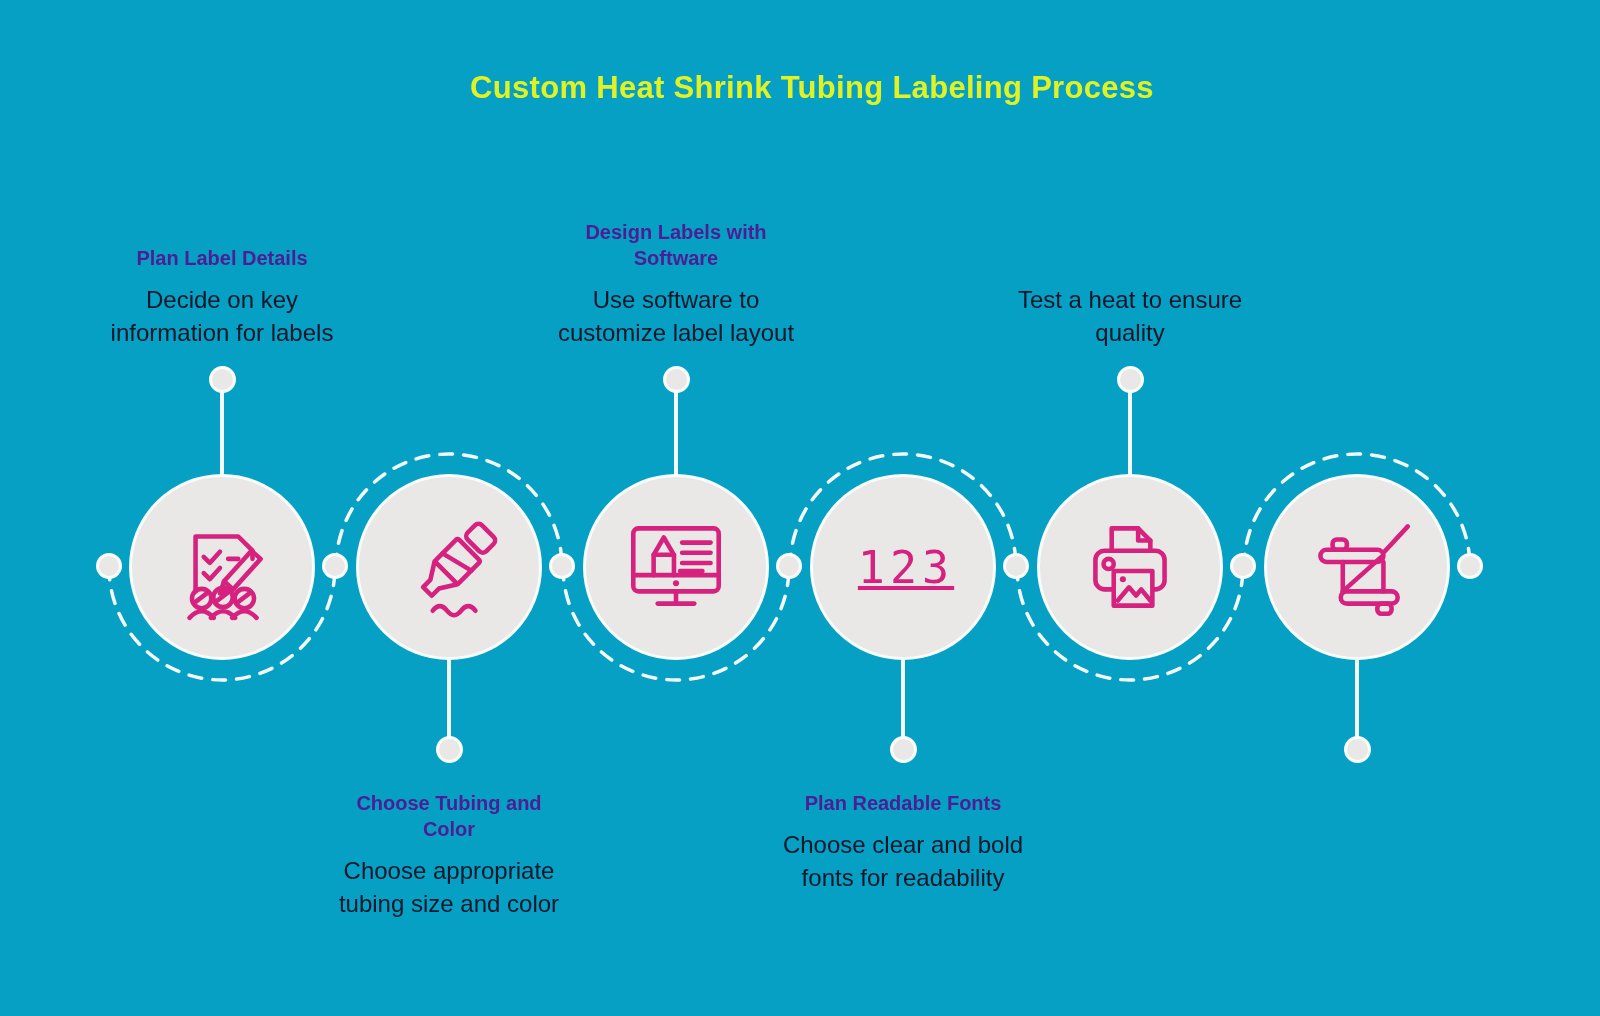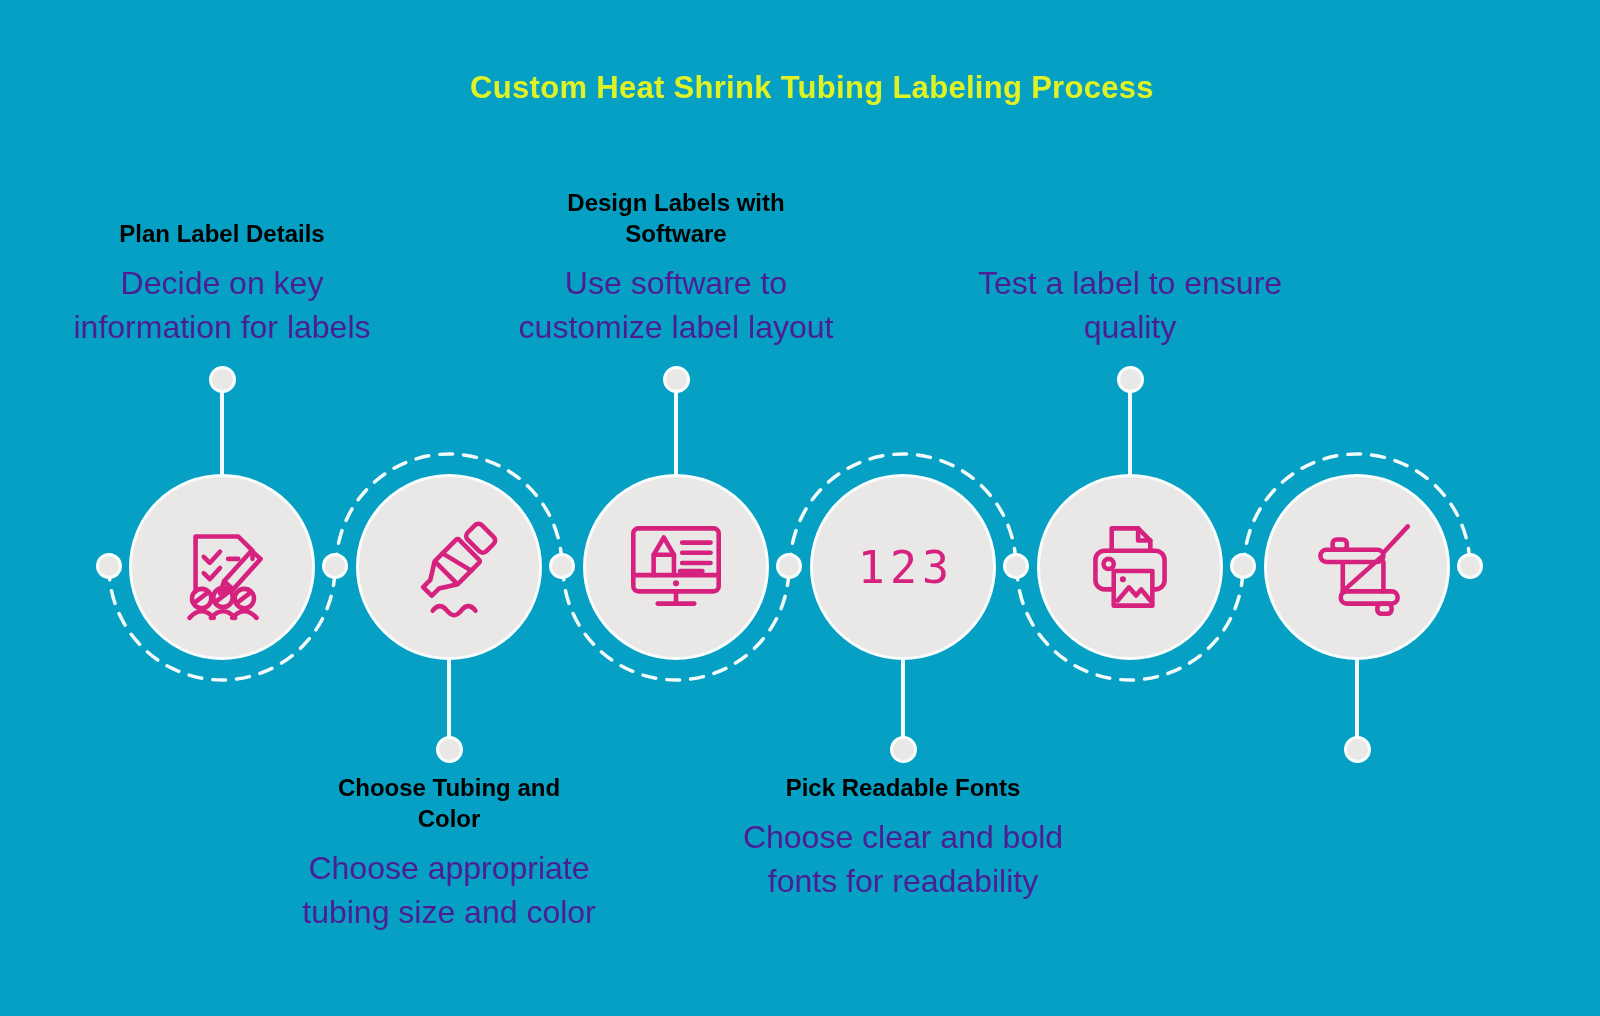--- a/index.html
+++ b/index.html
@@ -74,49 +74,51 @@
   .icon-svg * { vector-effect:none; }
   .icon-stroke {
     fill:none; stroke:#D6217F; stroke-width:4.5;
     stroke-linecap:round; stroke-linejoin:round;
   }
   .icon-123 {
     font-family:"DejaVu Sans Mono", monospace;
     font-size:45px; font-weight:500;
     color:#D6217F; letter-spacing:5px;
     transform:translateX(3px);
+    text-decoration:underline;
   }
   .connector-dot {
     position:absolute; top:553px;
     width:26px; height:26px;
     box-sizing:border-box;
     border-radius:50%;
     background:#E9E8E7;
     border:3px solid #F8FDFD;
     z-index:3;
   }
   .step-text {
     position:absolute;
     left:calc(var(--cx) - 190px);
     width:380px;
     text-align:center;
     z-index:5;
   }
   .step-text.above { bottom:666px; }
   .step-text.below { top:772px; }
   .step-title {
-    font-size:24px; font-weight:bold;
-    color:#000000;
+    font-size:20px; font-weight:bold;
+    color:#4c1d95;
     line-height:1.3;
     white-space:pre-line;
     margin-bottom:13px;
+    margin-top:18px;
   }
   .step-desc {
-    font-size:32px;
-    color:#4c1d95;
+    font-size:24px;
+    color:#0f172a;
     line-height:1.37;
     white-space:pre-line;
   }
 </style>
 </head>
 <body>
 
 <div id="canvas">
 
   <div class="main-title">Custom Heat Shrink Tubing Labeling Process</div>
@@ -217,21 +219,21 @@
 
   <svg class="dashed-arc s3" viewBox="0 0 240 240">
     <path d="M7 120 A113 113 0 0 1 233 120"></path>
   </svg>
   <div class="stem below s3"></div>
   <div class="stem-dot below s3"></div>
   <div class="big-circle s3">
     <div class="icon-123">123</div>
   </div>
   <div class="step-text below s3">
-    <div class="step-title">Pick Readable Fonts</div>
+    <div class="step-title">Plan Readable Fonts</div>
     <div class="step-desc">Choose clear and bold
 fonts for readability</div>
   </div>
 
   <svg class="dashed-arc s4" viewBox="0 0 240 240">
     <path d="M7 120 A113 113 0 0 0 233 120"></path>
   </svg>
   <div class="stem above s4"></div>
   <div class="stem-dot above s4"></div>
   <div class="big-circle s4">
@@ -241,21 +243,21 @@
         <path d="M68 22 V34 H80"></path>
         <rect x="26" y="44" width="68" height="38" rx="9"></rect>
         <circle cx="39" cy="57" r="5"></circle>
         <rect x="44" y="64" width="38" height="34" fill="#E9E8E7"></rect>
         <path d="M48 93 l11 -13 7 8 5 -6 9 11"></path>
       </g>
       <circle cx="53" cy="72" r="3" fill="#D6217F"></circle>
     </svg>
   </div>
   <div class="step-text above s4">
-    <div class="step-desc">Test a label to ensure
+    <div class="step-desc">Test a heat to ensure
 quality</div>
   </div>
 
   <svg class="dashed-arc s5" viewBox="0 0 240 240">
     <path d="M7 120 A113 113 0 0 1 233 120"></path>
   </svg>
   <div class="stem below s5"></div>
   <div class="stem-dot below s5"></div>
   <div class="big-circle s5">
     <svg class="icon-svg" viewBox="0 0 120 120">

